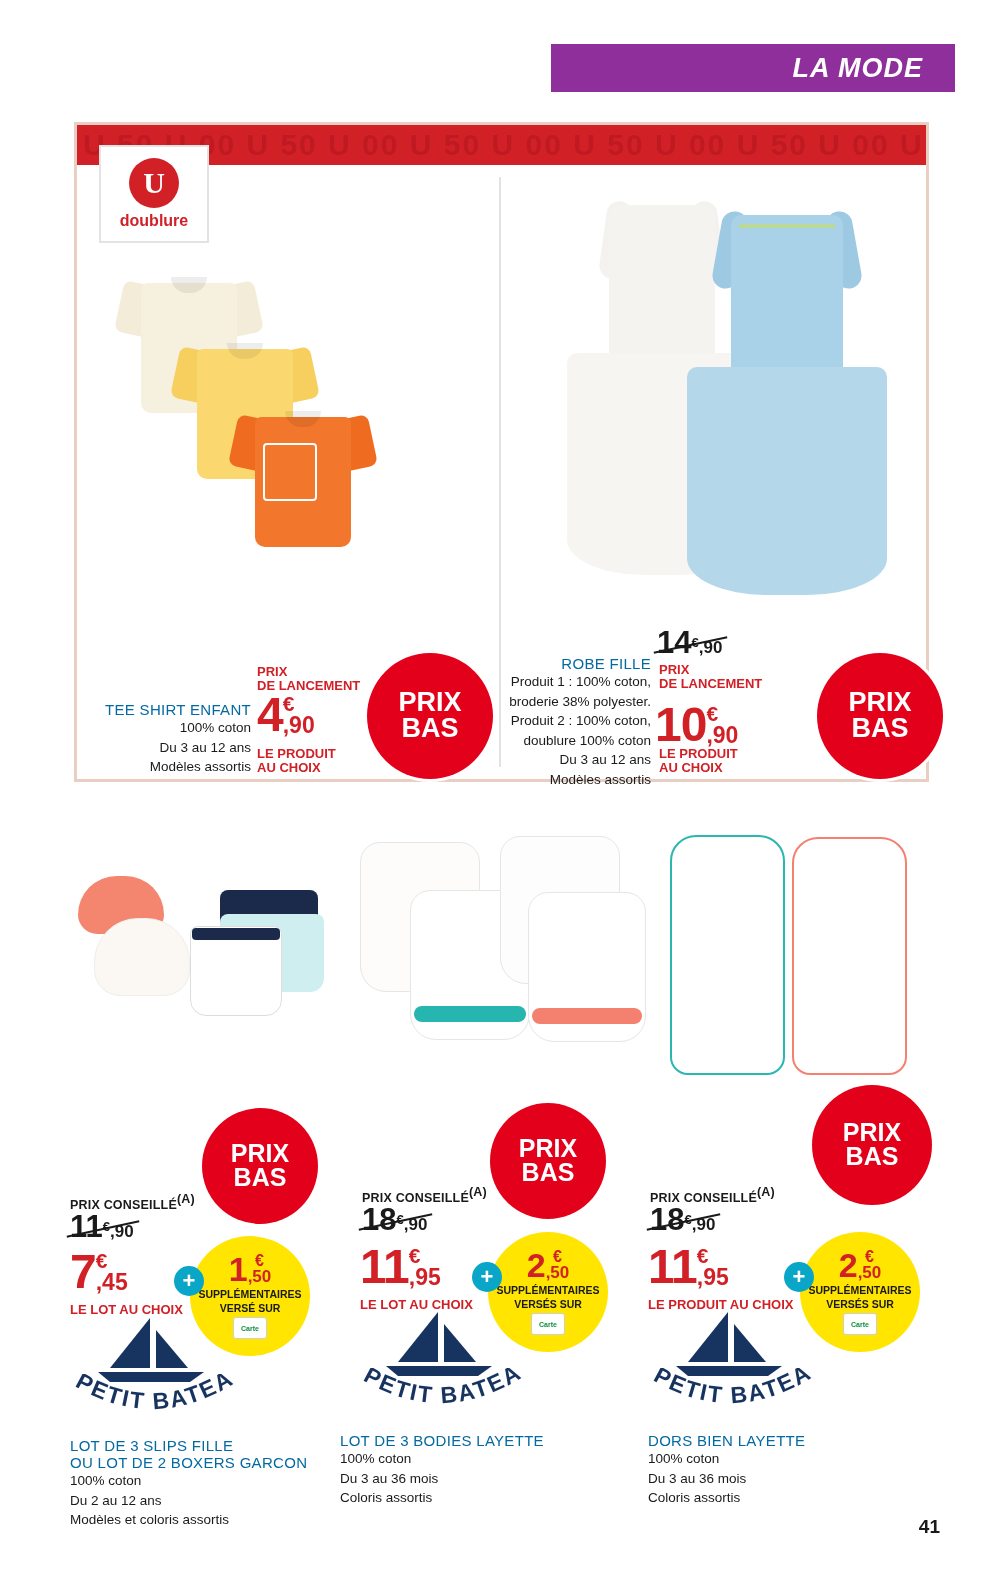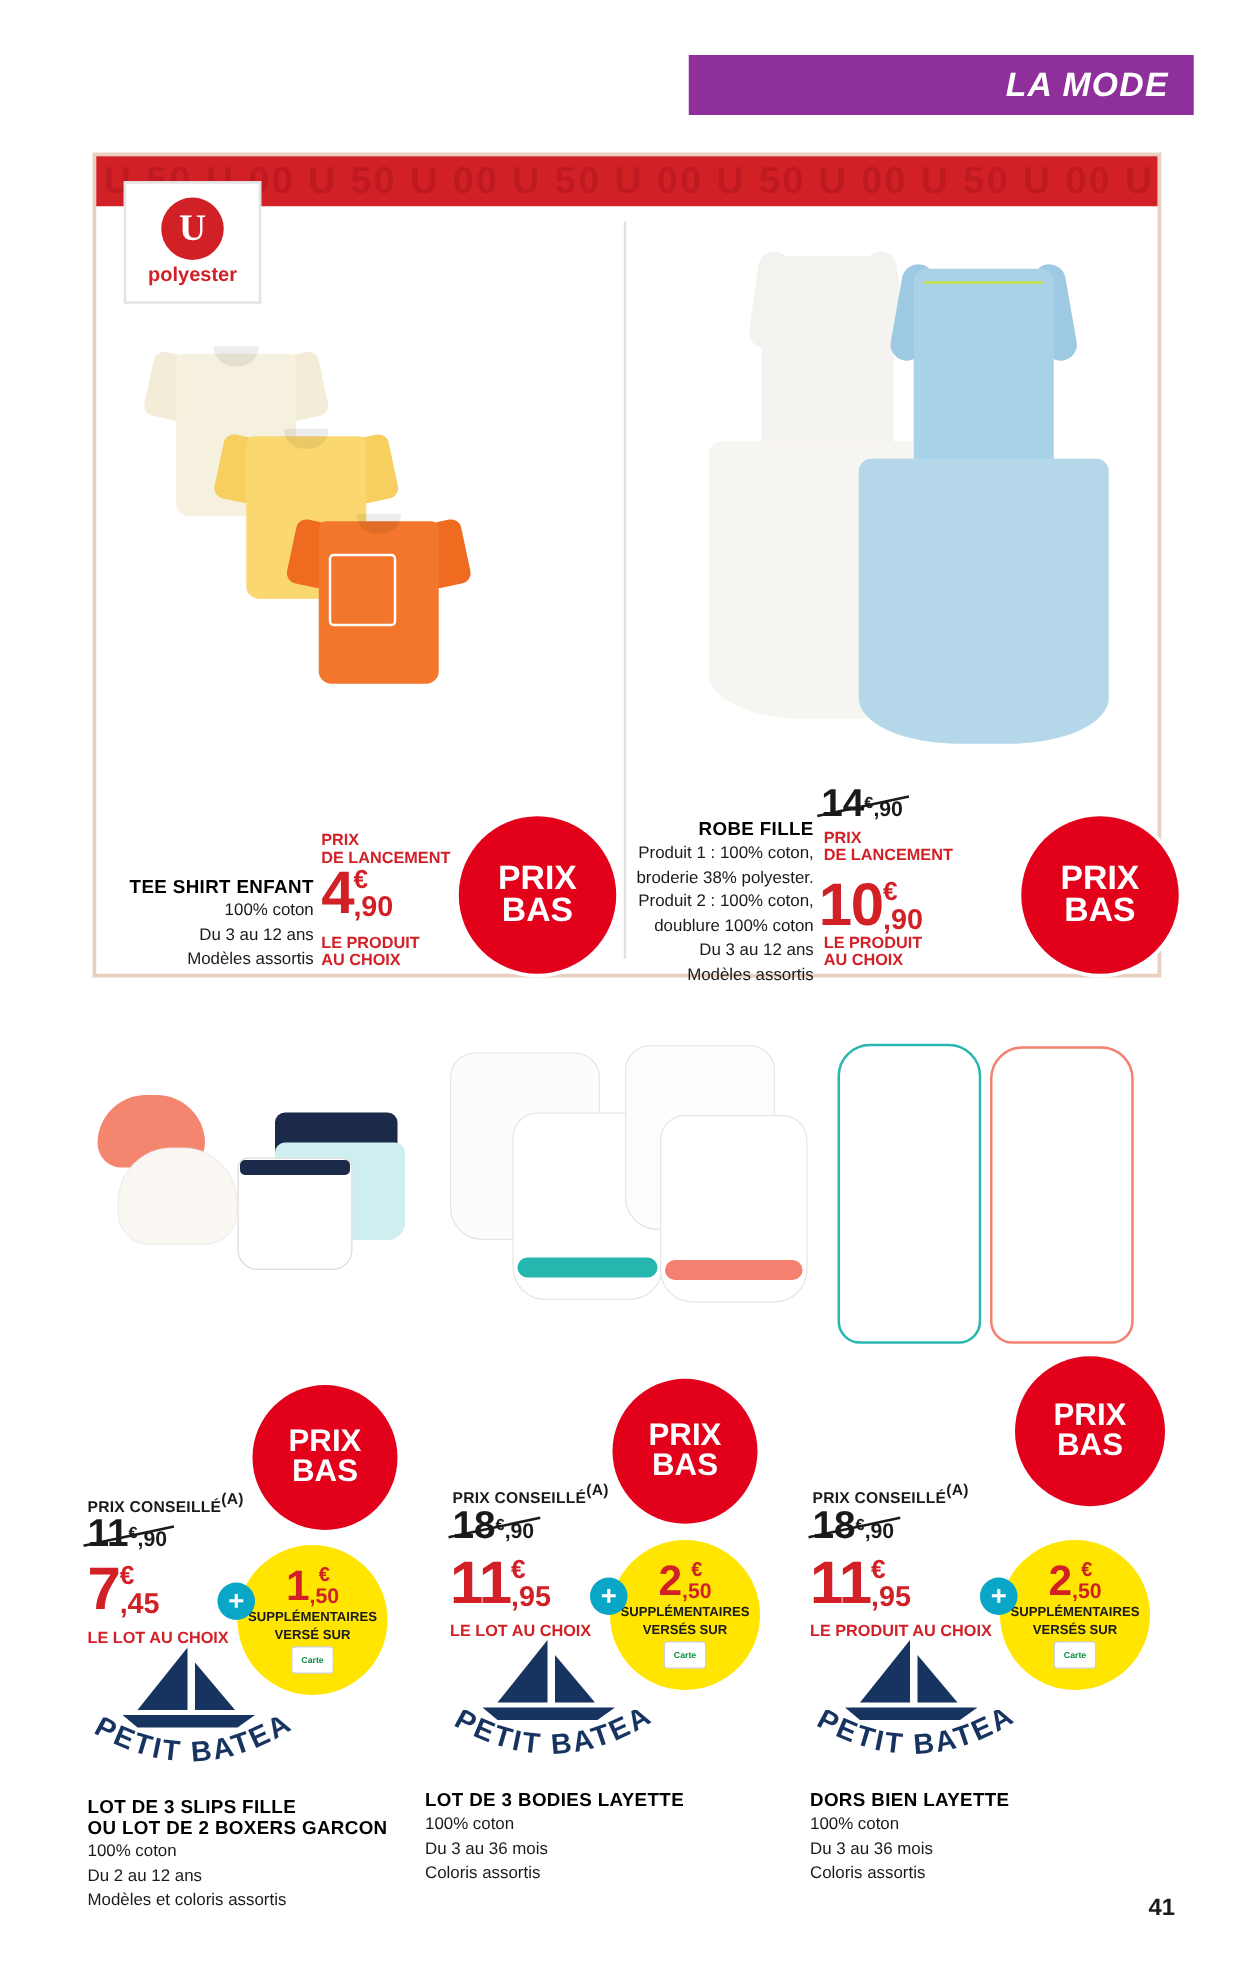--- a/index.html
+++ b/index.html
@@ -11,21 +11,21 @@
     overflow: hidden;
   }
 
   
   .header-banner {
     position: absolute;
     top: 44px; left: 551px;
     width: 404px; height: 48px;
     background: #8e2f9b;
     display: flex; align-items: center; justify-content: flex-end;
-    padding-right: 20px;
+    padding-right: 32px;
   }
   .header-banner .title {
     color: #ffffff;
     font-size: 27px;
     font-weight: bold;
     font-style: italic;
     letter-spacing: 1px;
   }
 
   
@@ -198,23 +198,23 @@
     font-weight: bold;
     line-height: 1.1;
     text-transform: uppercase;
   }
   .label-blk {
     color: #1a1a1a;
     font-size: 13.5px;
     line-height: 1.45;
   }
   .prodname {
-    color: #000000;
+    color: #0369a1;
     font-size: 15px;
-    font-weight: bold;
+    font-weight: normal;
     letter-spacing: .3px;
   }
 
   
   .prix-bas {
     position: absolute;
     border-radius: 50%;
     background: #e2001a;
     color: #fff;
     display: flex; flex-direction: column;
@@ -303,21 +303,21 @@
   <div class="title">LA MODE</div>
 </div>
 
 <div class="top-frame">
   <div class="frame-stripe">
     <div class="dashes">U 50 U 00 U 50 U 00 U 50 U 00 U 50 U 00 U 50 U 00 U 50 U 00 U 50 U 00 U 50</div>
   </div>
 
   <div class="u-logo">
     <div class="u-circle">U</div>
-    <div class="u-word">polyester</div>
+    <div class="u-word">doublure</div>
   </div>
 
   <div class="divider-v"></div>
 
   <div class="art" style="left:38px; top:130px; width:360px; height:440px;">
 
     <div class="tee" style="left:4px; top:6px; width:140px; height:180px;">
       <div class="sleeve-l" style="background:#f3ecd8;"></div>
       <div class="sleeve-r" style="background:#f3ecd8;"></div>
       <div class="body" style="background:#f6f0de;"></div>

